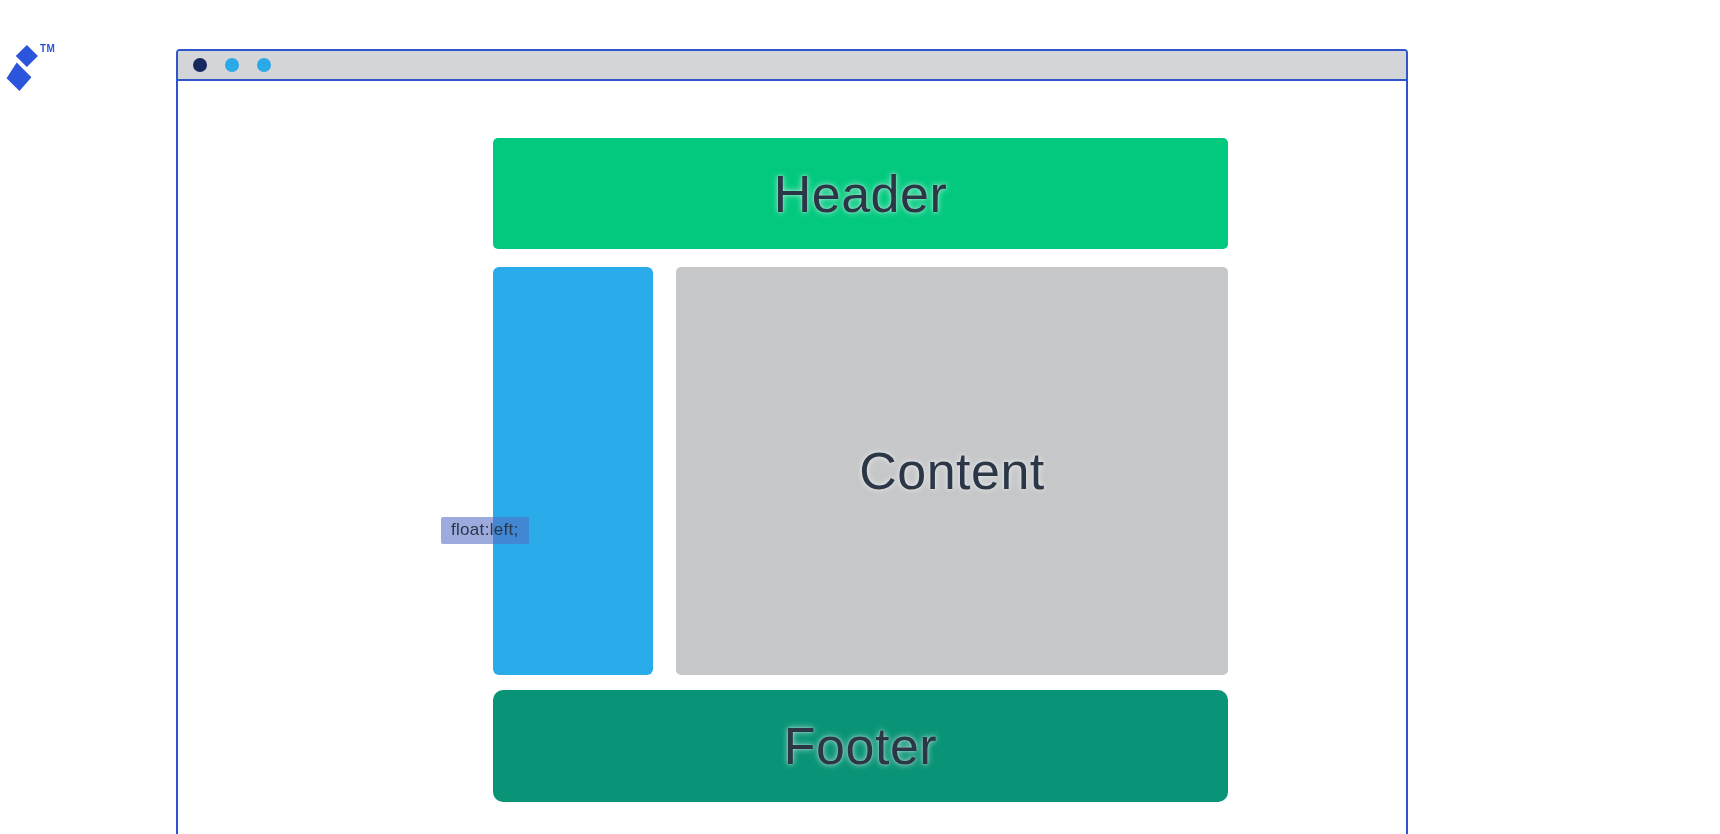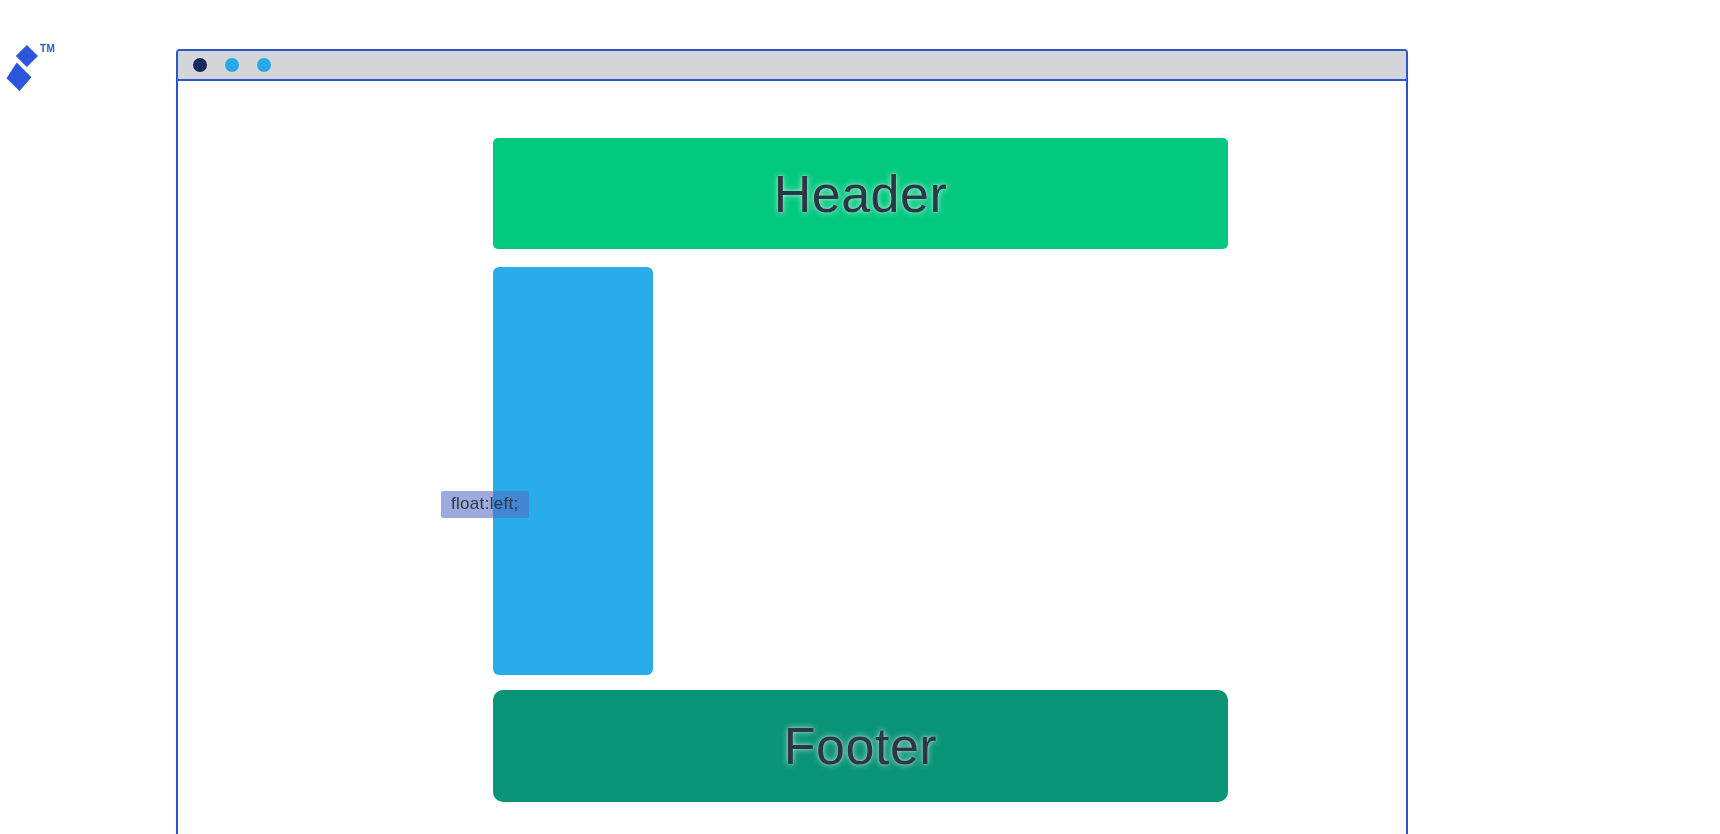--- a/index.html
+++ b/index.html
@@ -49,21 +49,21 @@
   .content-block{left:498px;top:186px;width:552px;height:408px;
                  background:var(--content-gray);border-radius:5px;}
   .footer-block{left:315px;top:609px;width:735px;height:112px;
                 background:var(--footer-teal);border-radius:10px;}
 
   
   .sidebar-word{position:absolute;left:215px;top:352px;width:220px;text-align:center;
                 font-size:52px;font-weight:300;color:var(--label-navy);letter-spacing:0.5px;
                 text-shadow:0 0 6px rgba(255,255,255,0.65),0 0 2px rgba(255,255,255,0.5);}
   
-  .float-tag{position:absolute;left:263px;top:410px;padding:3px 10px 4px;
+  .float-tag{position:absolute;left:263px;top:436px;padding:3px 10px 4px;
              background:var(--highlight-indigo);border-radius:2px;
              font-size:17px;color:var(--label-navy);letter-spacing:0.3px;}
 </style>
 </head>
 <body>
 
 <div class="stage">
 
   <div class="logo">
     <svg width="38" height="48" viewBox="0 0 40 52">
@@ -81,20 +81,23 @@
     </div>
 
     <div class="viewport">
 
       <div class="block header-block">
         <span class="block-label">Header</span>
       </div>
 
       <div class="block sidebar-block"></div>
 
+      <div class="block content-block">
+        <span class="block-label">Content</span>
+      </div>
 
       <div class="block footer-block">
         <span class="block-label">Footer</span>
       </div>
 
 
       <div class="float-tag">float:left;</div>
 
     </div>
   </div>

